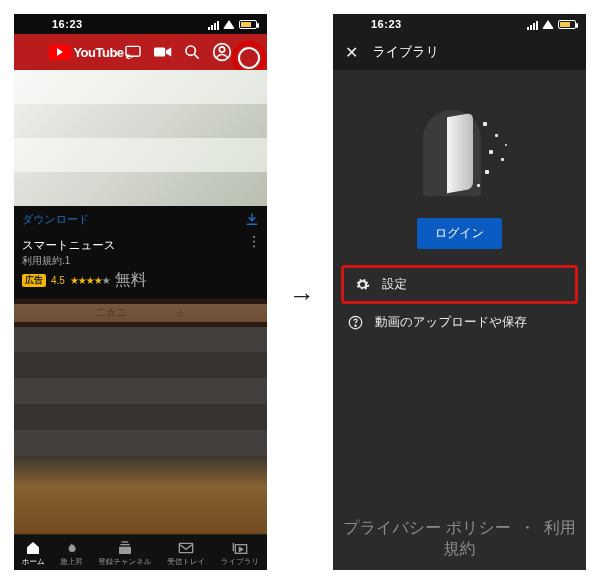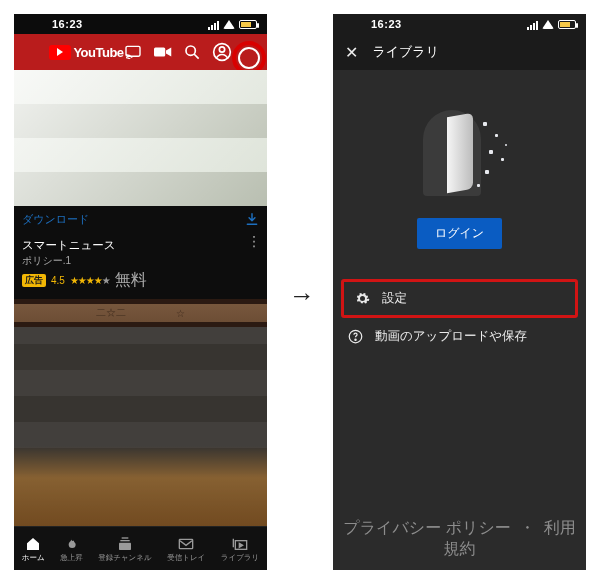--- a/index.html
+++ b/index.html
@@ -130,21 +130,21 @@
     filter: brightness(.7);
     position: relative;
   }
   .thumb2::after{
     content:""; position:absolute; left:0; right:0; bottom:0; height:80px;
     background: linear-gradient(transparent, #c08a47 40%, #a26a2e);
   }
 
   
   .bottomnav {
-    height:44px; background:#111; display:flex; justify-content:space-around;
+    height:36px; background:#111; display:flex; justify-content:space-around;
     align-items:center; padding-top:2px;
     border-top:1px solid #222;
   }
   .navitem { display:flex; flex-direction:column; align-items:center; gap:1px; color:#9a9a9a; }
   .navitem.active { color:#fff;}
   .navitem .lbl { font-size:7.5px; }
   .navicon { width:18px; height:16px; display:flex; align-items:center; justify-content:center;}
 
   
   .arrow {
@@ -176,21 +176,21 @@
   .hint {
     margin-top:24px;
     color:#bcbcbc; font-size:10.5px; text-align:center; line-height:1.6;
     padding: 0 18px;
     white-space: pre-line;
   }
   .login-btn {
     margin-top:14px; background:#0a5cc2; color:#fff; border:none; border-radius:2px;
     padding: 7px 18px; font-size:12px;
   }
-  .menu-list { width:100%; margin-top:30px; }
+  .menu-list { width:100%; margin-top:16px; }
   .menu-item {
     display:flex; align-items:center; gap:12px; padding:10px 14px;
     color:#eaeaea; font-size:12.5px;
   }
   .menu-item.highlight {
     margin: 0 8px; border:3px solid #d11414; border-radius:3px; padding:8px 10px;
     background:#2b2b2b;
   }
   .gear, .help {
     width:16px; height:16px; display:inline-flex; align-items:center; justify-content:center;
@@ -261,21 +261,21 @@
         <span>ダウンロード</span>
         <span class="icon">
           <svg width="14" height="14" viewBox="0 0 24 24" fill="#1d6fbf">
               <path d="M12 3v12m0 0l-5-5m5 5l5-5M4 21h16" stroke="#1d6fbf" stroke-width="2.5" fill="none" stroke-linecap="round"></path>
             </svg>
         </span>
       </div>
       <div class="meta">
         <span class="dots">⋮</span>
         <div class="title">スマートニュース</div>
-        <div class="sub">ポリシー.1</div>
+        <div class="sub">利用規約.1</div>
         <div class="row3">
           <span class="ad-badge">広告</span>
           <span style="color:#f2b705;font-size:10px">4.5</span>
           <span class="stars">★★★★<span class="half">★</span></span>
           <span class="freeword">無料</span>
         </div>
       </div>
 
       <div class="divider-wood">
         <span>二☆二</span>

